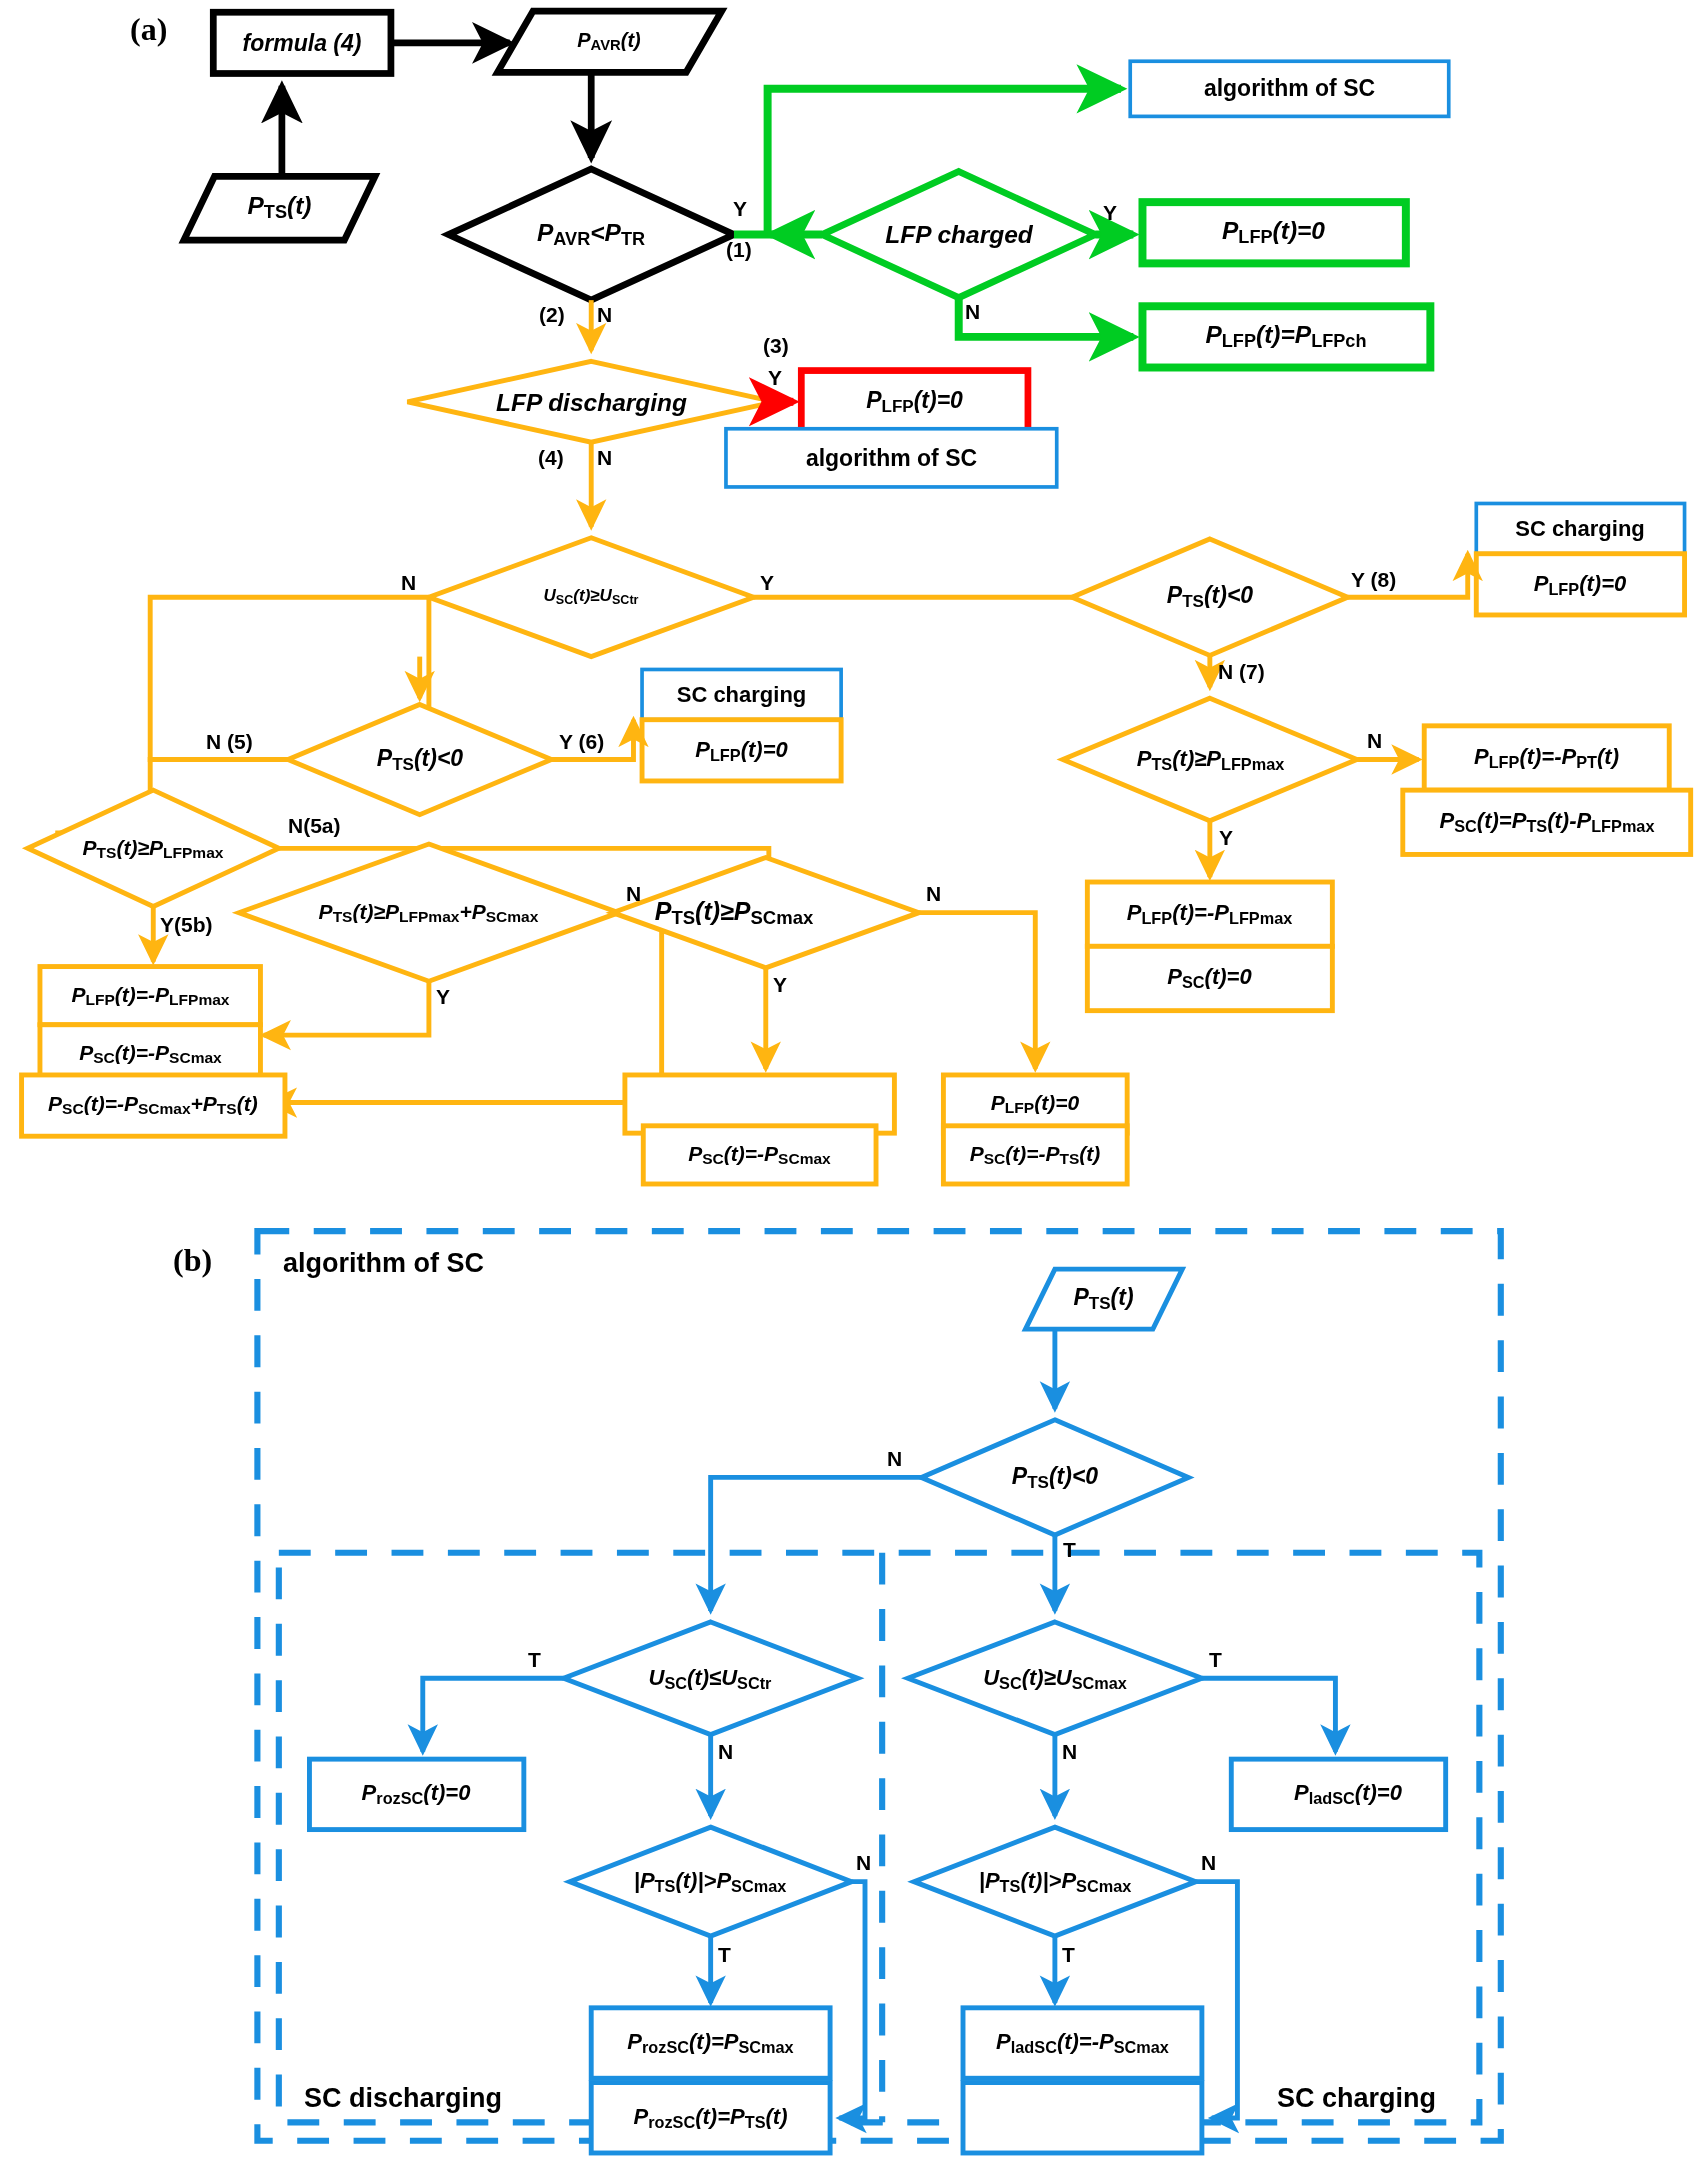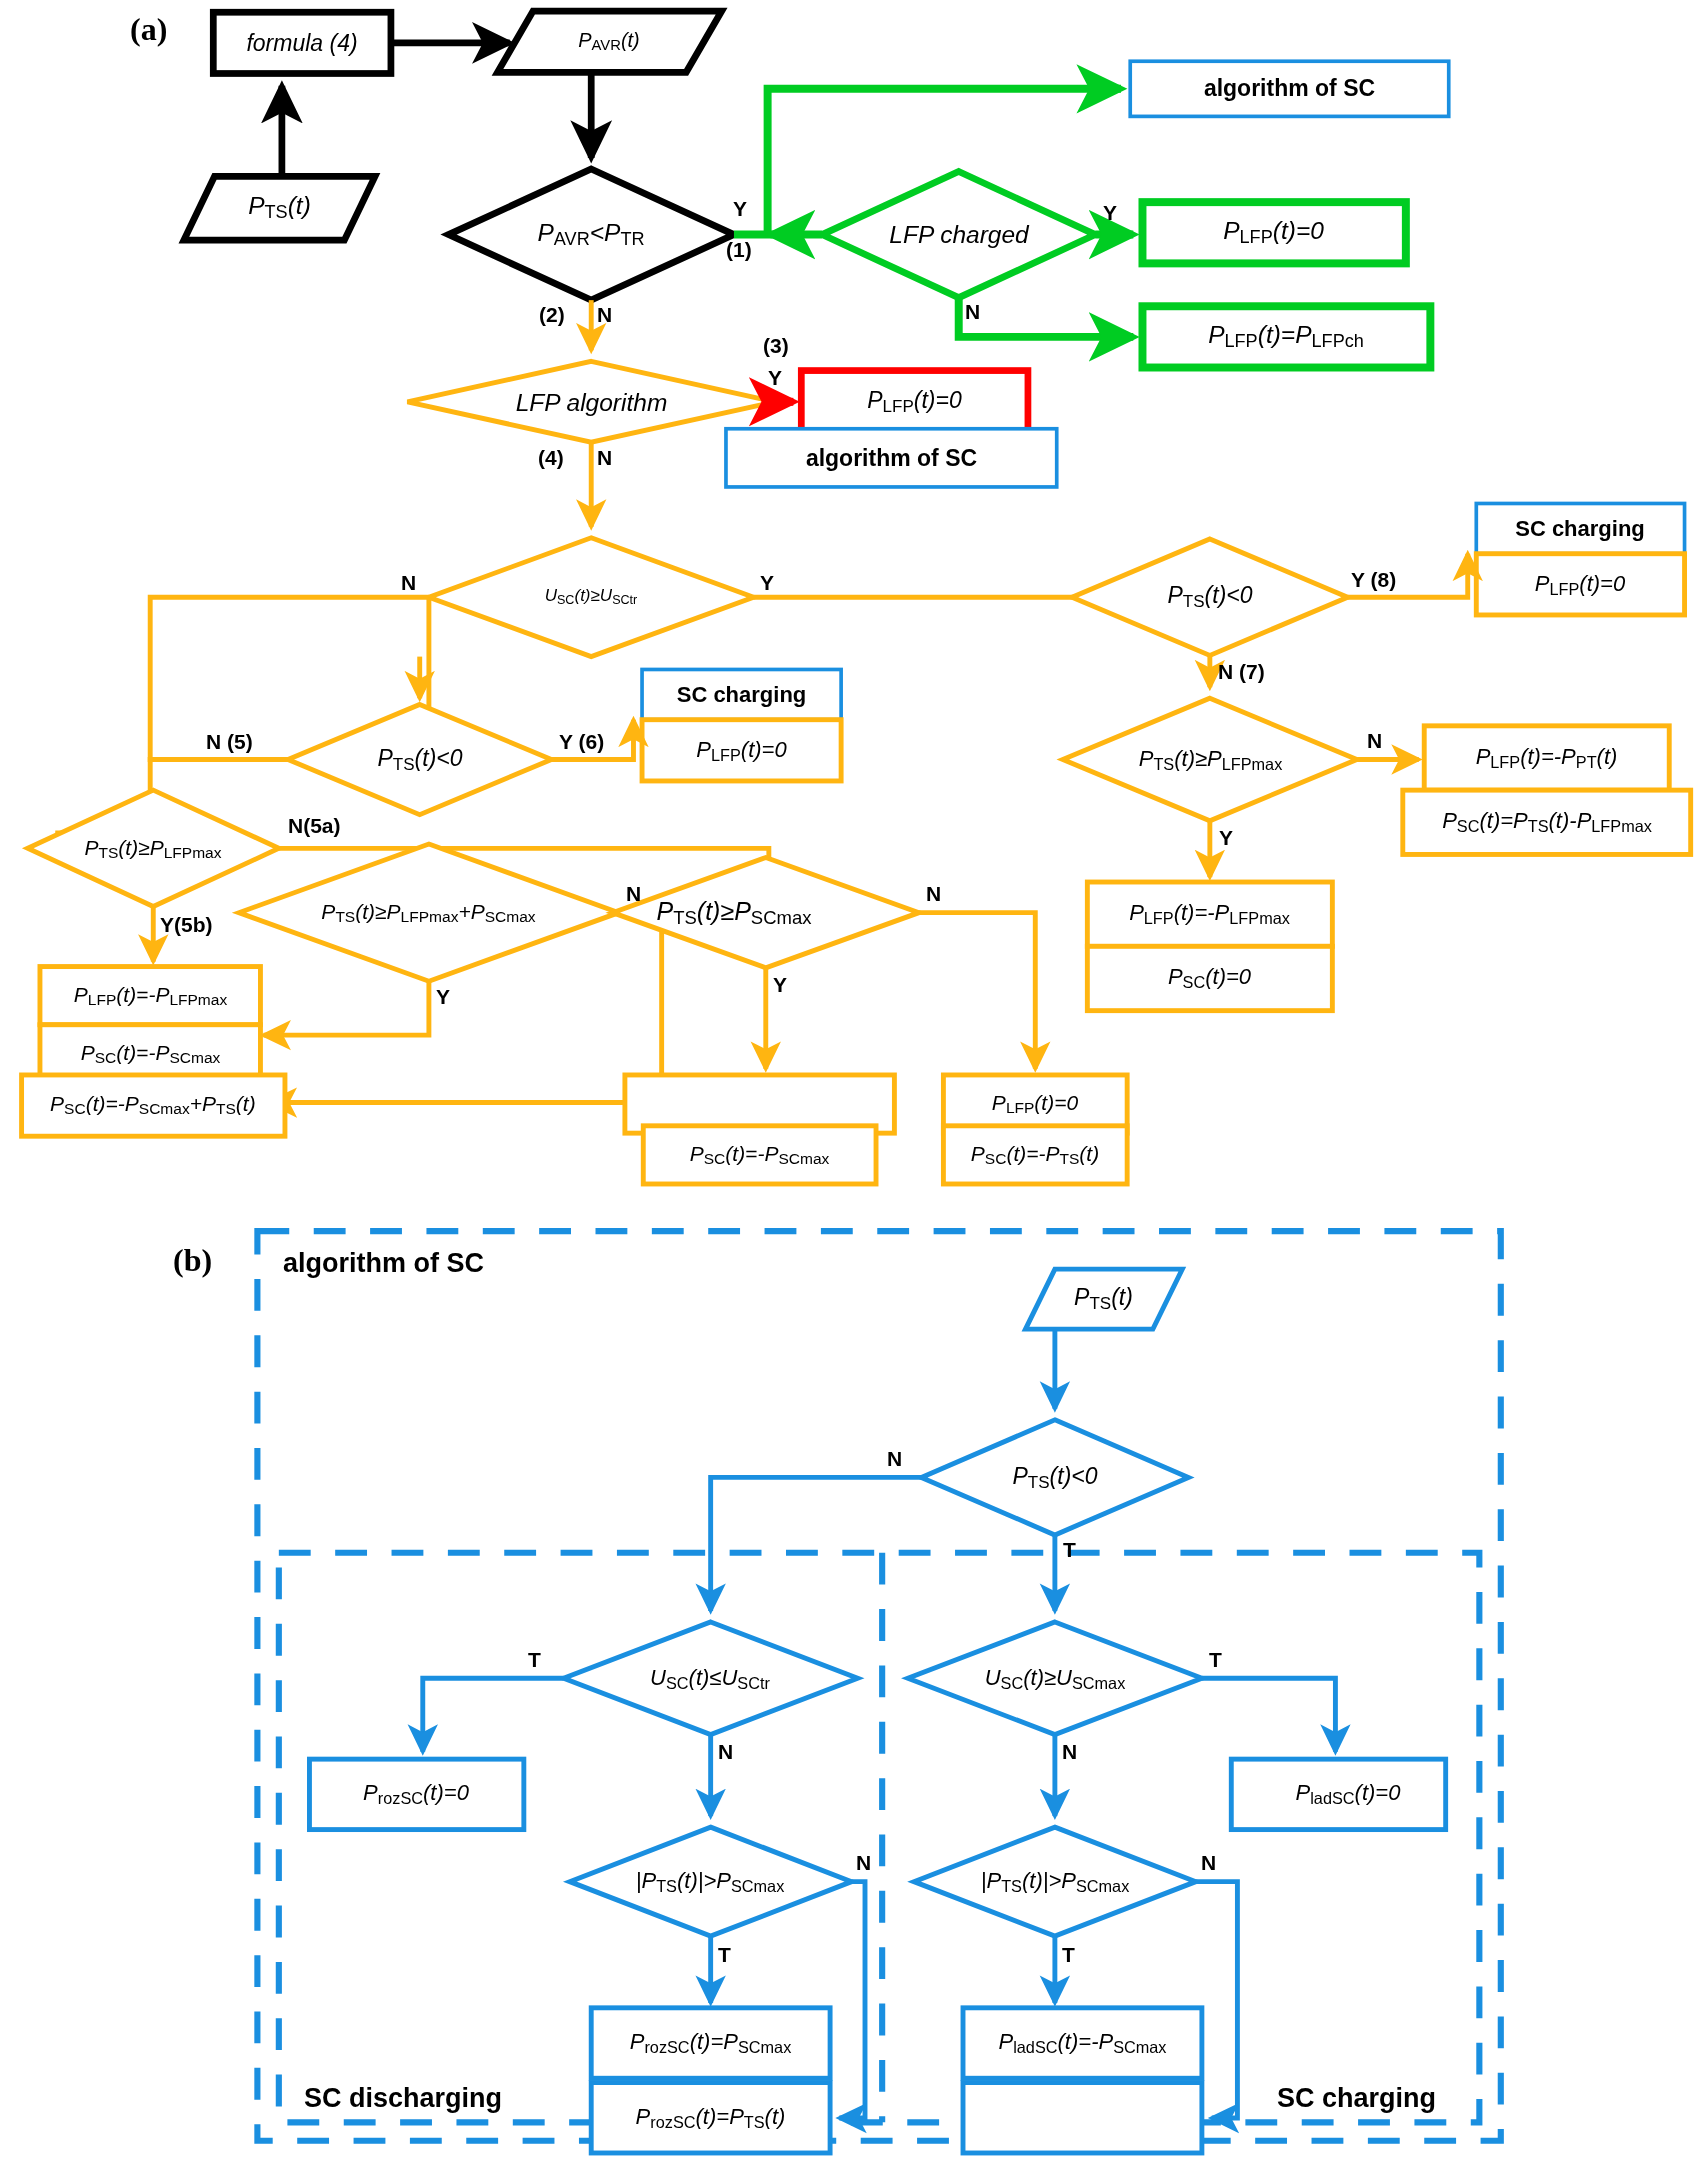--- a/index.html
+++ b/index.html
@@ -7,21 +7,21 @@
   body{width:1700px;height:2183px;position:relative;
        font-family:"Liberation Sans", sans-serif;}
   #stage{position:absolute;left:0;top:0;width:1700px;height:2183px;}
   svg.layer{position:absolute;left:0;top:0;width:1700px;height:2183px;overflow:visible;}
   .panel-label{position:absolute;font-weight:bold;font-family:"Liberation Serif",serif;
                font-size:32px;color:#000;}
   
   .node{position:absolute;display:flex;align-items:center;justify-content:center;
         text-align:center;color:#000;box-sizing:border-box;}
   .node span{display:inline-block;line-height:1.05;}
-  .ital{font-style:italic;font-weight:normal;text-align:right;}
+  .ital{font-style:italic;font-weight:bold;text-align:right;}
   .plain{font-weight:bold;font-style:normal;}
   sub{font-size:0.74em;vertical-align:-0.22em;font-style:normal;}
   
   .elab{position:absolute;font-weight:bold;font-size:21px;color:#000;
         font-family:"Liberation Sans",sans-serif;white-space:nowrap;}
   .grouplab{position:absolute;font-weight:bold;font-size:27px;color:#000;white-space:nowrap;}
 </style>
 </head>
 <body>
 
@@ -206,21 +206,21 @@
 
   <div class="node" style="left:1142px;top:202px;width:263px;height:61px;font-size:24.5px;">
     <span class="ital"><span>P<sub>LFP</sub>(<i>t</i>)=0</span></span>
   </div>
 
   <div class="node" style="left:1142px;top:306px;width:288px;height:61px;font-size:24.5px;">
     <span class="ital"><span>P<sub>LFP</sub>(<i>t</i>)=P<sub>LFPch</sub></span></span>
   </div>
 
   <div class="node" style="left:469px;top:383px;width:245px;height:39px;font-size:24.5px;">
-    <span class="ital">LFP algorithm</span>
+    <span class="ital">LFP discharging</span>
   </div>
 
   <div class="node" style="left:801px;top:371px;width:227px;height:61px;font-size:23px;">
     <span class="ital"><span>P<sub>LFP</sub>(<i>t</i>)=0</span></span>
   </div>
 
   <div class="node" style="left:726px;top:429px;width:331px;height:58px;font-size:23px;">
     <span class="plain">algorithm of SC</span>
   </div>
 

